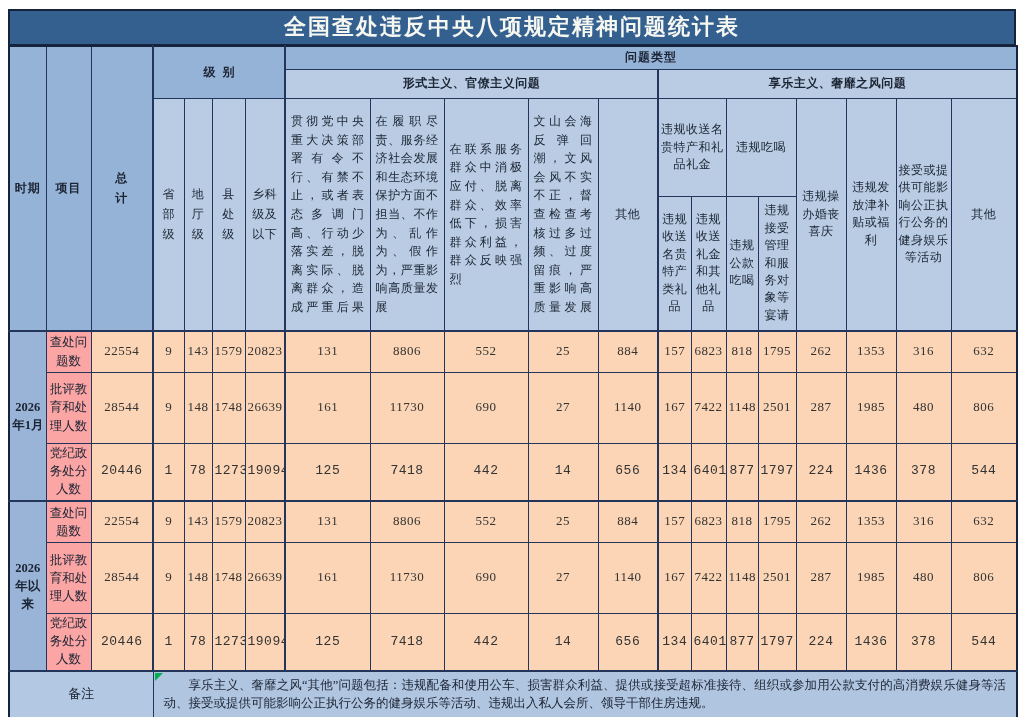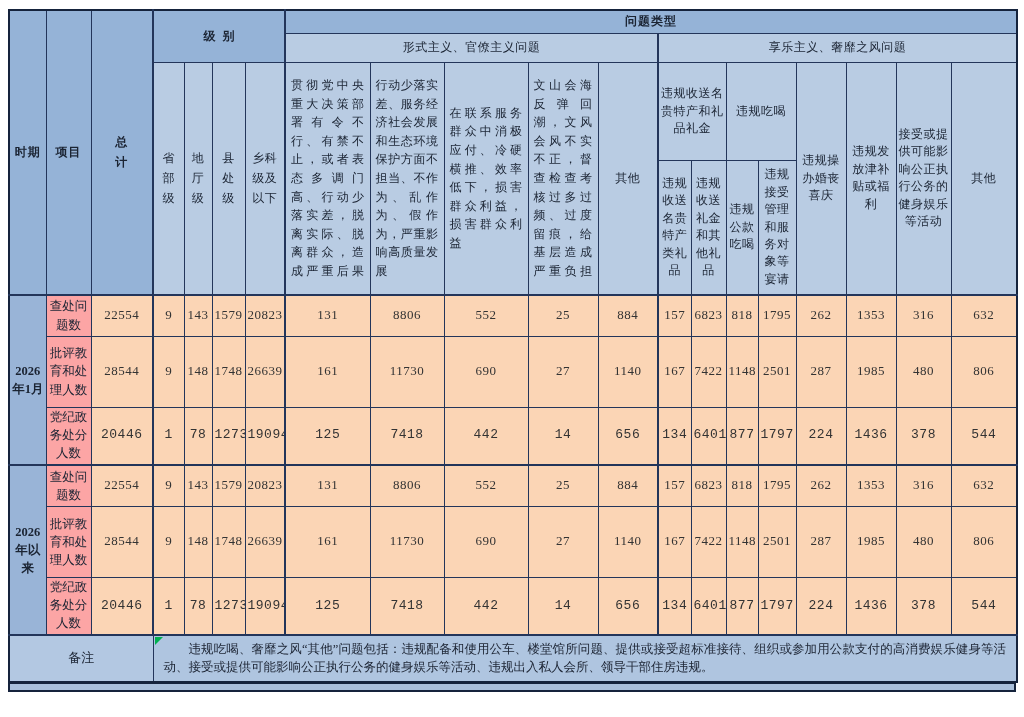--- a/index.html
+++ b/index.html
@@ -12,21 +12,21 @@
     color:#f7f7f2;font-weight:bold;font-size:22px;letter-spacing:2px;
     text-align:center;height:36px;line-height:32px;}
 
   table{border-collapse:collapse;table-layout:fixed;width:1008px;
     border:2px solid #15233c;}
   td{border:1px solid #23355a;text-align:center;vertical-align:middle;
     padding:1px 2px;font-size:12px;line-height:1.45;overflow:hidden;}
 
   .hmed{background:#95b3d7;font-weight:bold;letter-spacing:1px;}
   .hlight{background:#b9cce3;letter-spacing:0.5px;}
-  .grp{font-weight:normal;}
+  .grp{font-weight:bold;}
   .just{text-align:justify;text-align-last:justify;padding:13px 5px;line-height:1.55;}
   .period{background:#99b4d7;font-weight:bold;font-size:12.5px;margin-top:43px;}
   .rlabel{background:#fca5a5;font-size:12.5px;}
   .data{background:#fbd5b5;font-size:13px;color:#333333;letter-spacing:0.5px;}
 
   .vnarrow{display:inline-block;width:1.15em;line-height:1.7;}
   .v2{display:inline-block;width:2.35em;line-height:1.7;}
   .spaced{letter-spacing:7px;text-indent:7px;}
 
   .bL{border-left-width:2px;margin-top:40px;}
@@ -52,20 +52,21 @@
   .footer-bar{box-sizing:border-box;width:1008px;background:#a9bfdb;
     border:2px solid #15233c;border-top-width:1px;margin-top:0;
     display:flex;justify-content:space-between;align-items:center;
     padding:3px 8px;font-weight:bold;font-size:13.5px;color:#101826;}
 </style>
 </head>
 <body>
 
 <div class="page">
 
+  <div class="title-bar">全国查处违反中央八项规定精神问题统计表</div>
 
   <table>
     <colgroup>
       <col style="width:37px">
         <col style="width:45px">
         <col style="width:62px">
       <col style="width:31px">
         <col style="width:28px">
         <col style="width:33px">
         <col style="width:40px">
@@ -97,23 +98,23 @@
       <td class="hlight grp bL" colspan="5">形式主义、官僚主义问题</td>
       <td class="hlight grp bL" colspan="8">享乐主义、奢靡之风问题</td>
     </tr>
 
     <tr class="h95">
       <td class="hlight bL" rowspan="2"><span class="vnarrow">省部级</span></td>
       <td class="hlight" rowspan="2"><span class="vnarrow">地厅级</span></td>
       <td class="hlight" rowspan="2"><span class="vnarrow">县处级</span></td>
       <td class="hlight" rowspan="2"><span class="v2">乡科级及以下</span></td>
       <td class="hlight just bL" rowspan="2">贯彻党中央重大决策部署有令不行、有禁不止，或者表态多调门高、行动少落实差，脱离实际、脱离群众，造成严重后果</td>
-      <td class="hlight just" rowspan="2">行动少落实差、服务经济社会发展和生态环境保护方面不担当、不作为、乱作为、假作为，严重影响高质量发展</td>
-      <td class="hlight just" rowspan="2">在联系服务群众中消极应付、冷硬横推、效率低下，损害群众利益，损害群众利益</td>
-      <td class="hlight just" rowspan="2">文山会海反弹回潮，文风会风不实不正，督查检查考核过多过频、过度留痕，给基层造成严重负担</td>
+      <td class="hlight just" rowspan="2">在履职尽责、服务经济社会发展和生态环境保护方面不担当、不作为、乱作为、假作为，严重影响高质量发展</td>
+      <td class="hlight just" rowspan="2">在联系服务群众中消极应付、脱离群众、效率低下，损害群众利益，群众反映强烈</td>
+      <td class="hlight just" rowspan="2">文山会海反弹回潮，文风会风不实不正，督查检查考核过多过频、过度留痕，严重影响高质量发展</td>
       <td class="hlight" rowspan="2">其他</td>
       <td class="hlight bL" colspan="2">违规收送名贵特产和礼品礼金</td>
       <td class="hlight" colspan="2">违规吃喝</td>
       <td class="hlight" rowspan="2">违规操办婚丧喜庆</td>
       <td class="hlight" rowspan="2">违规发放津补贴或福利</td>
       <td class="hlight" rowspan="2">接受或提供可能影响公正执行公务的健身娱乐等活动</td>
       <td class="hlight" rowspan="2">其他</td>
     </tr>
 
     <tr class="h130">
@@ -254,21 +255,21 @@
       <td class="data">224</td>
       <td class="data">1436</td>
       <td class="data">378</td>
       <td class="data">544</td>
     </tr>
 
     <tr class="bT">
       <td class="remark-label" colspan="3">备注</td>
       <td class="remark-body" colspan="17">
         <span class="corner"></span>
-        <p class="remark-text">违规吃喝、奢靡之风“其他”问题包括：违规配备和使用公车、楼堂馆所问题、提供或接受超标准接待、组织或参加用公款支付的高消费娱乐健身等活动、接受或提供可能影响公正执行公务的健身娱乐等活动、违规出入私人会所、领导干部住房违规。</p>
+        <p class="remark-text">享乐主义、奢靡之风“其他”问题包括：违规配备和使用公车、损害群众利益、提供或接受超标准接待、组织或参加用公款支付的高消费娱乐健身等活动、接受或提供可能影响公正执行公务的健身娱乐等活动、违规出入私人会所、领导干部住房违规。</p>
       </td>
     </tr>
   </tbody>
     </table>
 
   <div class="footer-bar">
     
     
   </div>
 

